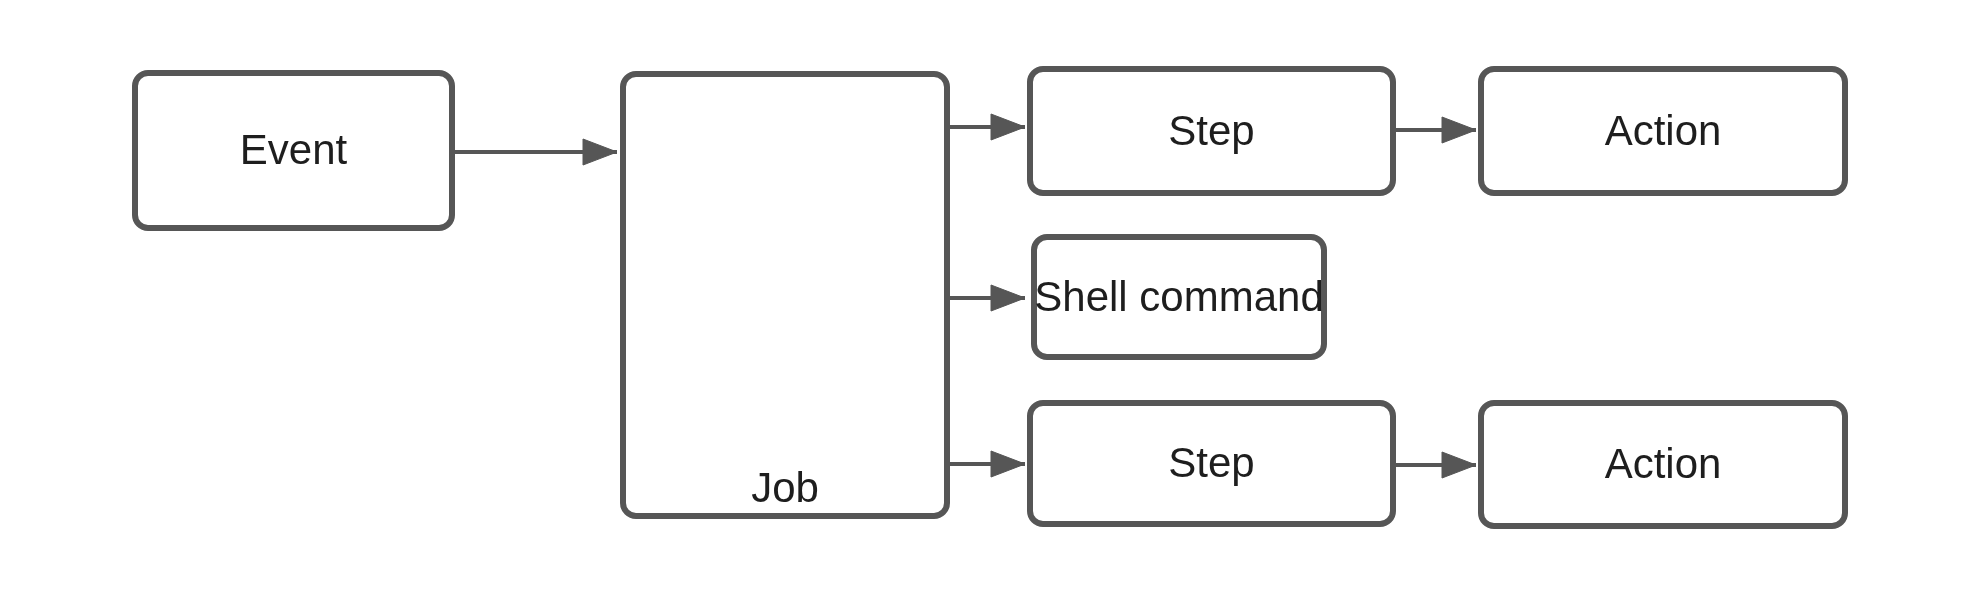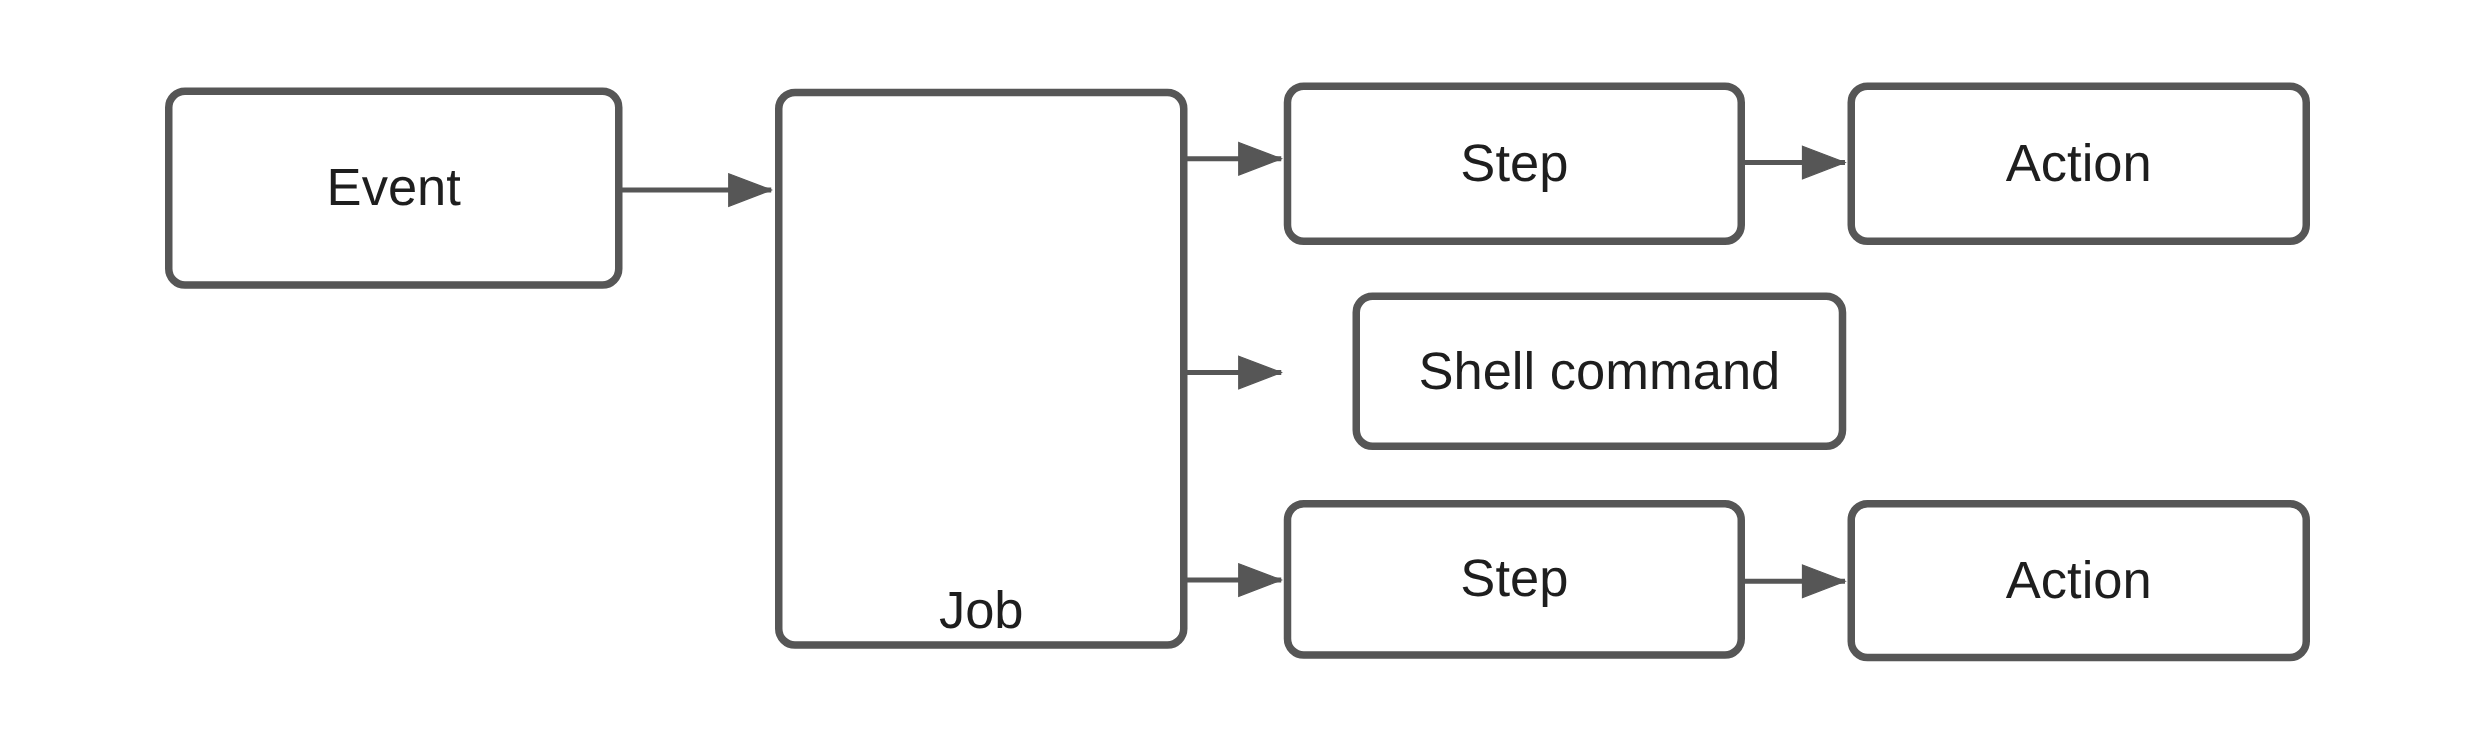--- a/index.html
+++ b/index.html
@@ -30,25 +30,25 @@
     border: 6px solid var(--stroke);
     border-radius: 16px;
     display: flex;
     align-items: center;
     justify-content: center;
     color: var(--text);
     font-size: 42px;
     line-height: 1.2;
     white-space: nowrap;
   }
-  .node-event         { left: 132px;  top: 70px;  width: 366px; height: 161px; }
+  .node-event         { left: 132px;  top: 70px;  width: 323px; height: 161px; }
   .node-job           { left: 620px;  top: 71px;  width: 330px; height: 448px; align-items: flex-end; }
   .node-step-top      { left: 1027px; top: 66px;  width: 369px; height: 130px; }
   .node-action-top    { left: 1478px; top: 66px;  width: 370px; height: 130px; }
-  .node-shell-command { left: 1082px; top: 234px; width: 395px; height: 126px; }
+  .node-shell-command { left: 1031px; top: 234px; width: 296px; height: 126px; }
   .node-step-bottom   { left: 1027px; top: 400px; width: 369px; height: 127px; }
   .node-action-bottom { left: 1478px; top: 400px; width: 370px; height: 129px; }
 </style>
 </head>
 <body>
 
 <div class="canvas">
 
   <svg class="edges" viewBox="0 0 1977 599" xmlns="http://www.w3.org/2000/svg">
     <defs>

